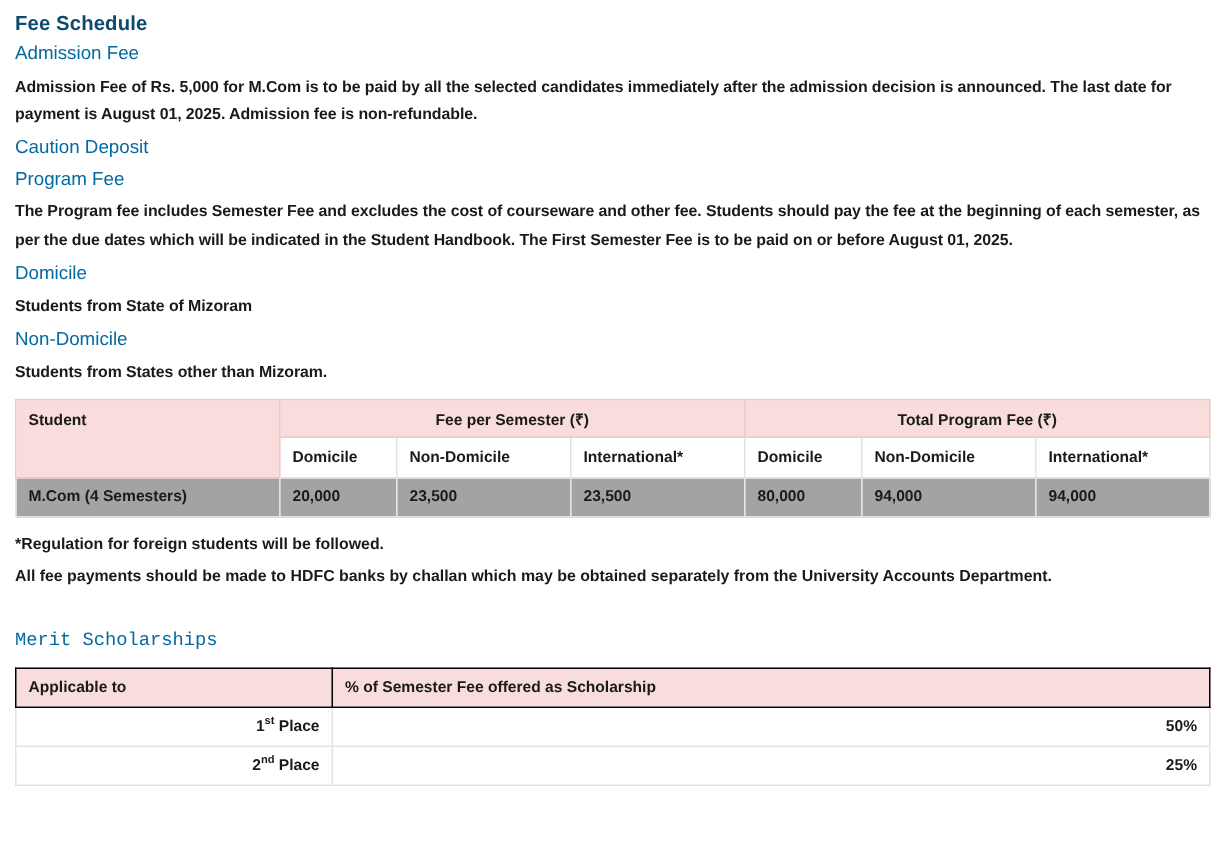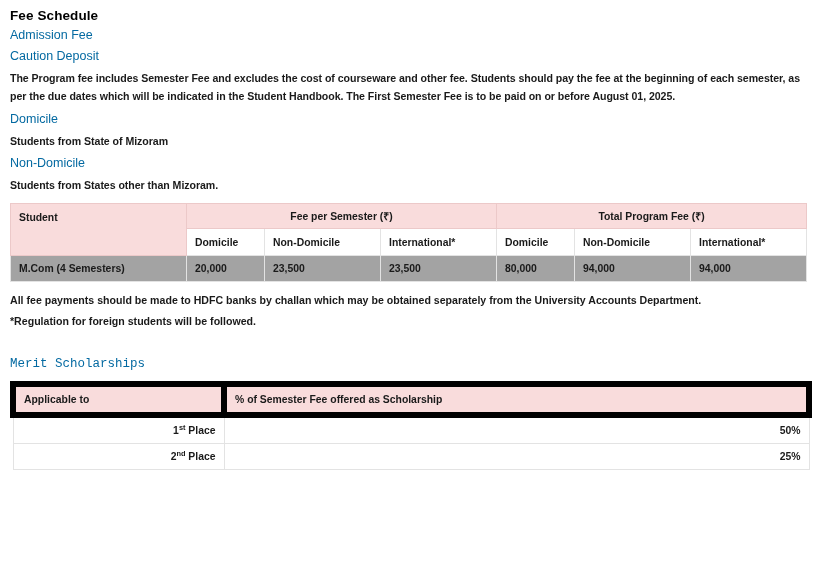--- a/index.html
+++ b/index.html
@@ -13,21 +13,21 @@
     height: 572px;
     font-family: "Liberation Sans", sans-serif;
     color: #1a1a1a;
     overflow: hidden;
   }
   .page {
     padding: 6px 8px 0 10px;
     width: 814px;
   }
   .doc-title {
-    color: #000000;
+    color: #0c4a6e;
     font-size: 13.5px;
     font-weight: bold;
     margin: 2px 0 3px 0;
     letter-spacing: 0.1px;
   }
   .section-heading {
     font-size: 12.5px;
     font-weight: normal;
     color: #0369a1;
     margin: 5px 0 5px 0;
@@ -89,21 +89,21 @@
 
   table.schol-table {
     border-collapse: collapse;
     width: 796px;
     margin: 9px 0 0 0;
     table-layout: fixed;
     border: 1px solid #d9d9d9;
   }
   table.schol-table th {
     background: #f9dcdc;
-    border: 6px solid #000000;
+    border: 1px solid #000000;
     font-size: 10.4px;
     font-weight: bold;
     text-align: left;
     padding: 7px 8px;
     color: #1a1a1a;
   }
   table.schol-table td {
     background: #ffffff;
     border: 1px solid #e3e3e3;
     font-size: 10.4px;
@@ -115,23 +115,25 @@
   sup { font-size: 7.4px; vertical-align: super; line-height: 0; }
 </style>
 </head>
 <body>
 
 <div class="page">
 
   <div class="doc-title">Fee Schedule</div>
 
   <div class="section-heading">Admission Fee</div>
+  <div class="para">Admission Fee of Rs. 5,000 for M.Com is to be paid by all the selected candidates immediately after the admission decision is announced. The last date for payment is August 01, 2025. Admission fee is non-refundable.</div>
 
   <div class="section-heading">Caution Deposit</div>
 
+  <div class="section-heading">Program Fee</div>
   <div class="para">The Program fee includes Semester Fee and excludes the cost of courseware and other fee. Students should pay the fee at the beginning of each semester, as per the due dates which will be indicated in the Student Handbook. The First Semester Fee is to be paid on or before August 01, 2025.</div>
 
   <div class="section-heading">Domicile</div>
   <div class="para tight">Students from State of Mizoram</div>
 
   <div class="section-heading">Non-Domicile</div>
   <div class="para tight">Students from States other than Mizoram.</div>
 
   <table class="fee-table">
     <colgroup>
@@ -164,22 +166,22 @@
         <td class="data-cell">20,000</td>
         <td class="data-cell">23,500</td>
         <td class="data-cell">23,500</td>
         <td class="data-cell">80,000</td>
         <td class="data-cell">94,000</td>
         <td class="data-cell">94,000</td>
       </tr>
     </tbody>
   </table>
 
+  <div class="note-line">*Regulation for foreign students will be followed.</div>
   <div class="note-line">All fee payments should be made to HDFC banks by challan which may be obtained separately from the University Accounts Department.</div>
-  <div class="note-line">*Regulation for foreign students will be followed.</div>
 
   <div class="section-heading" style="margin-top:27px;font-family:Liberation Mono, monospace;">Merit Scholarships</div>
 
   <table class="schol-table">
     <colgroup>
       <col style="width:211px">
       <col style="width:585px">
     </colgroup>
     <thead>
       <tr>

